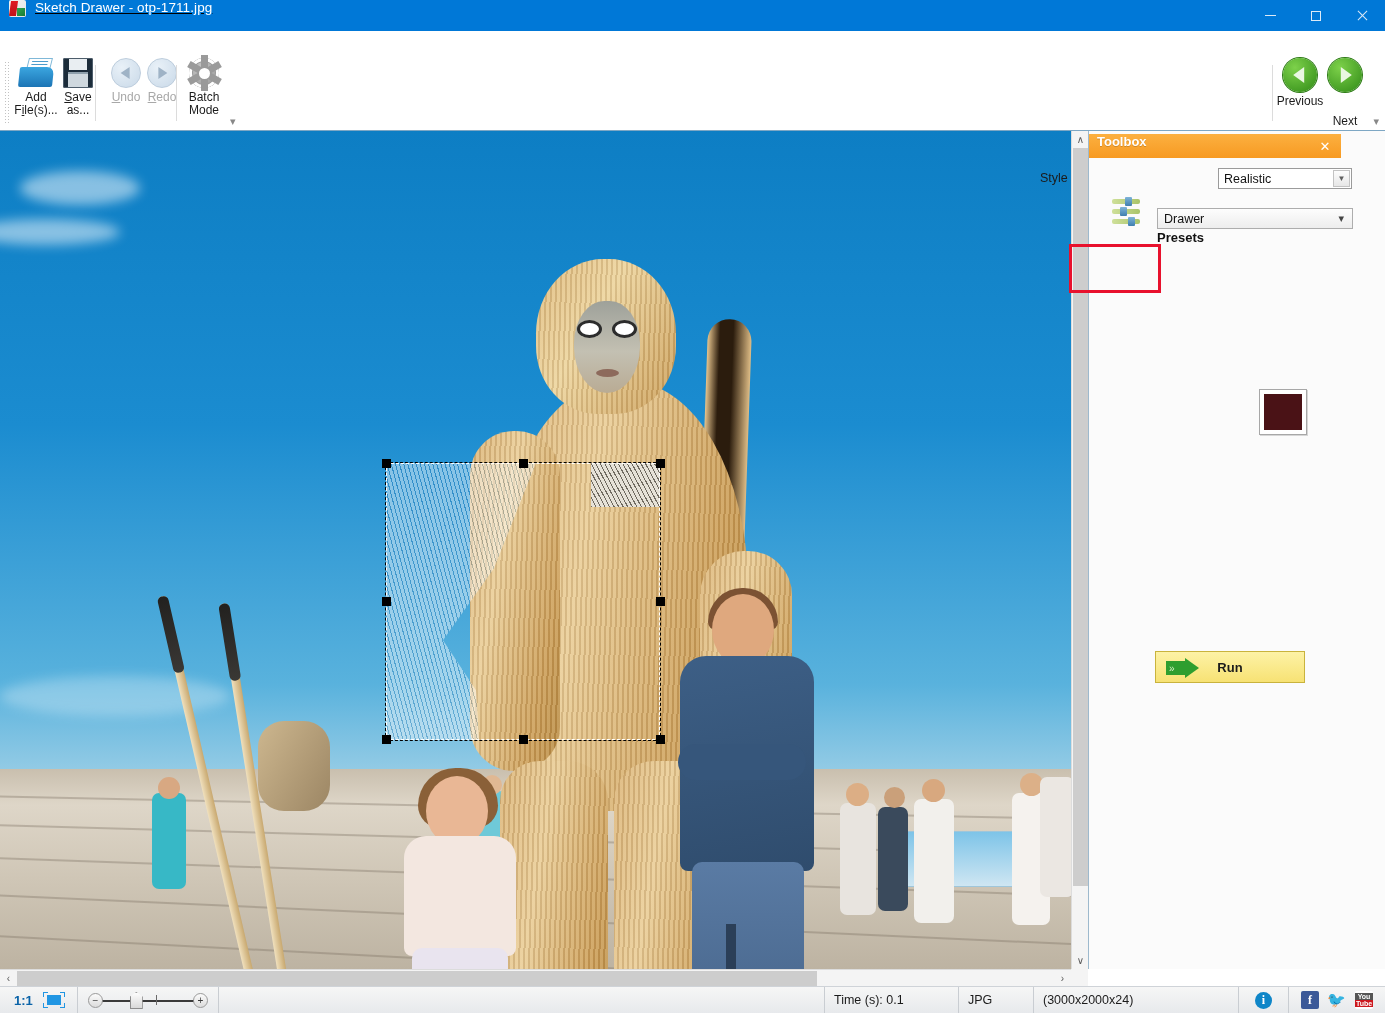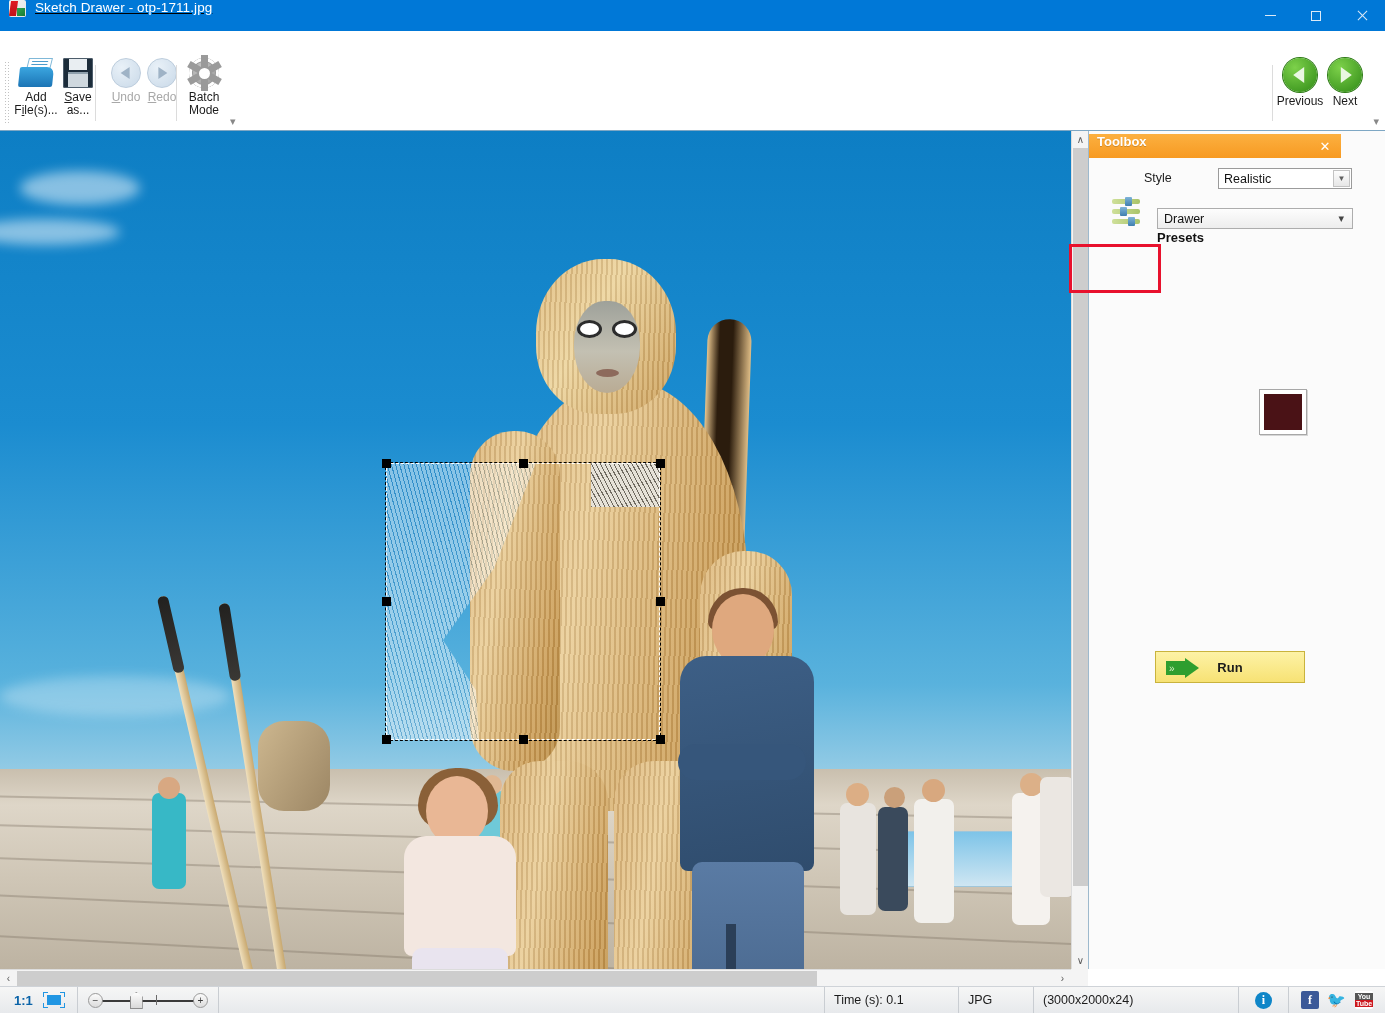--- a/index.html
+++ b/index.html
@@ -353,21 +353,21 @@
 
     <div class="sep" style="left:1272px;"></div>
 
     <div class="rb" style="left:1275px;width:50px;">
       <div class="circ-green left">
           <span class="arr"></span>
         </div>
       <div class="cap" style="width:64px;">Previous</div>
     </div>
 
-    <div class="rb" style="left:1320px;width:50px;">
+    <div class="rb" style="left:1320px;width:50px;gap:20px;">
       <div class="circ-green right">
           <span class="arr"></span>
         </div>
       <div class="cap">Next</div>
     </div>
     <div class="rib-more">▾</div>
   </div>
 
   <div class="canvas">
     <div class="photo">
@@ -496,21 +496,21 @@
   </div>
   <div class="sb-corner"></div>
 
   <div class="toolbox">
     <div class="tbx-head">
       <span class="t">Toolbox</span>
       <span class="tbx-close">✕</span>
     </div>
   </div>
 
-  <div class="style-lbl" style="position:absolute;left:1144px;top:171px;">Style</div>
+  <div class="style-lbl" style="position:absolute;left:1040px;top:171px;">Style</div>
   <div class="combo" style="left:1218px;top:168px;width:134px;">
     <span class="val">Realistic</span>
     <span class="btn">▼</span>
   </div>
 
   <div class="presets-ico">
     <span class="bar" style="top:0;"></span>
       <span class="knob" style="left:13px;top:-2px;"></span>
     <span class="bar" style="top:10px;"></span>
       <span class="knob" style="left:8px;top:8px;"></span>

